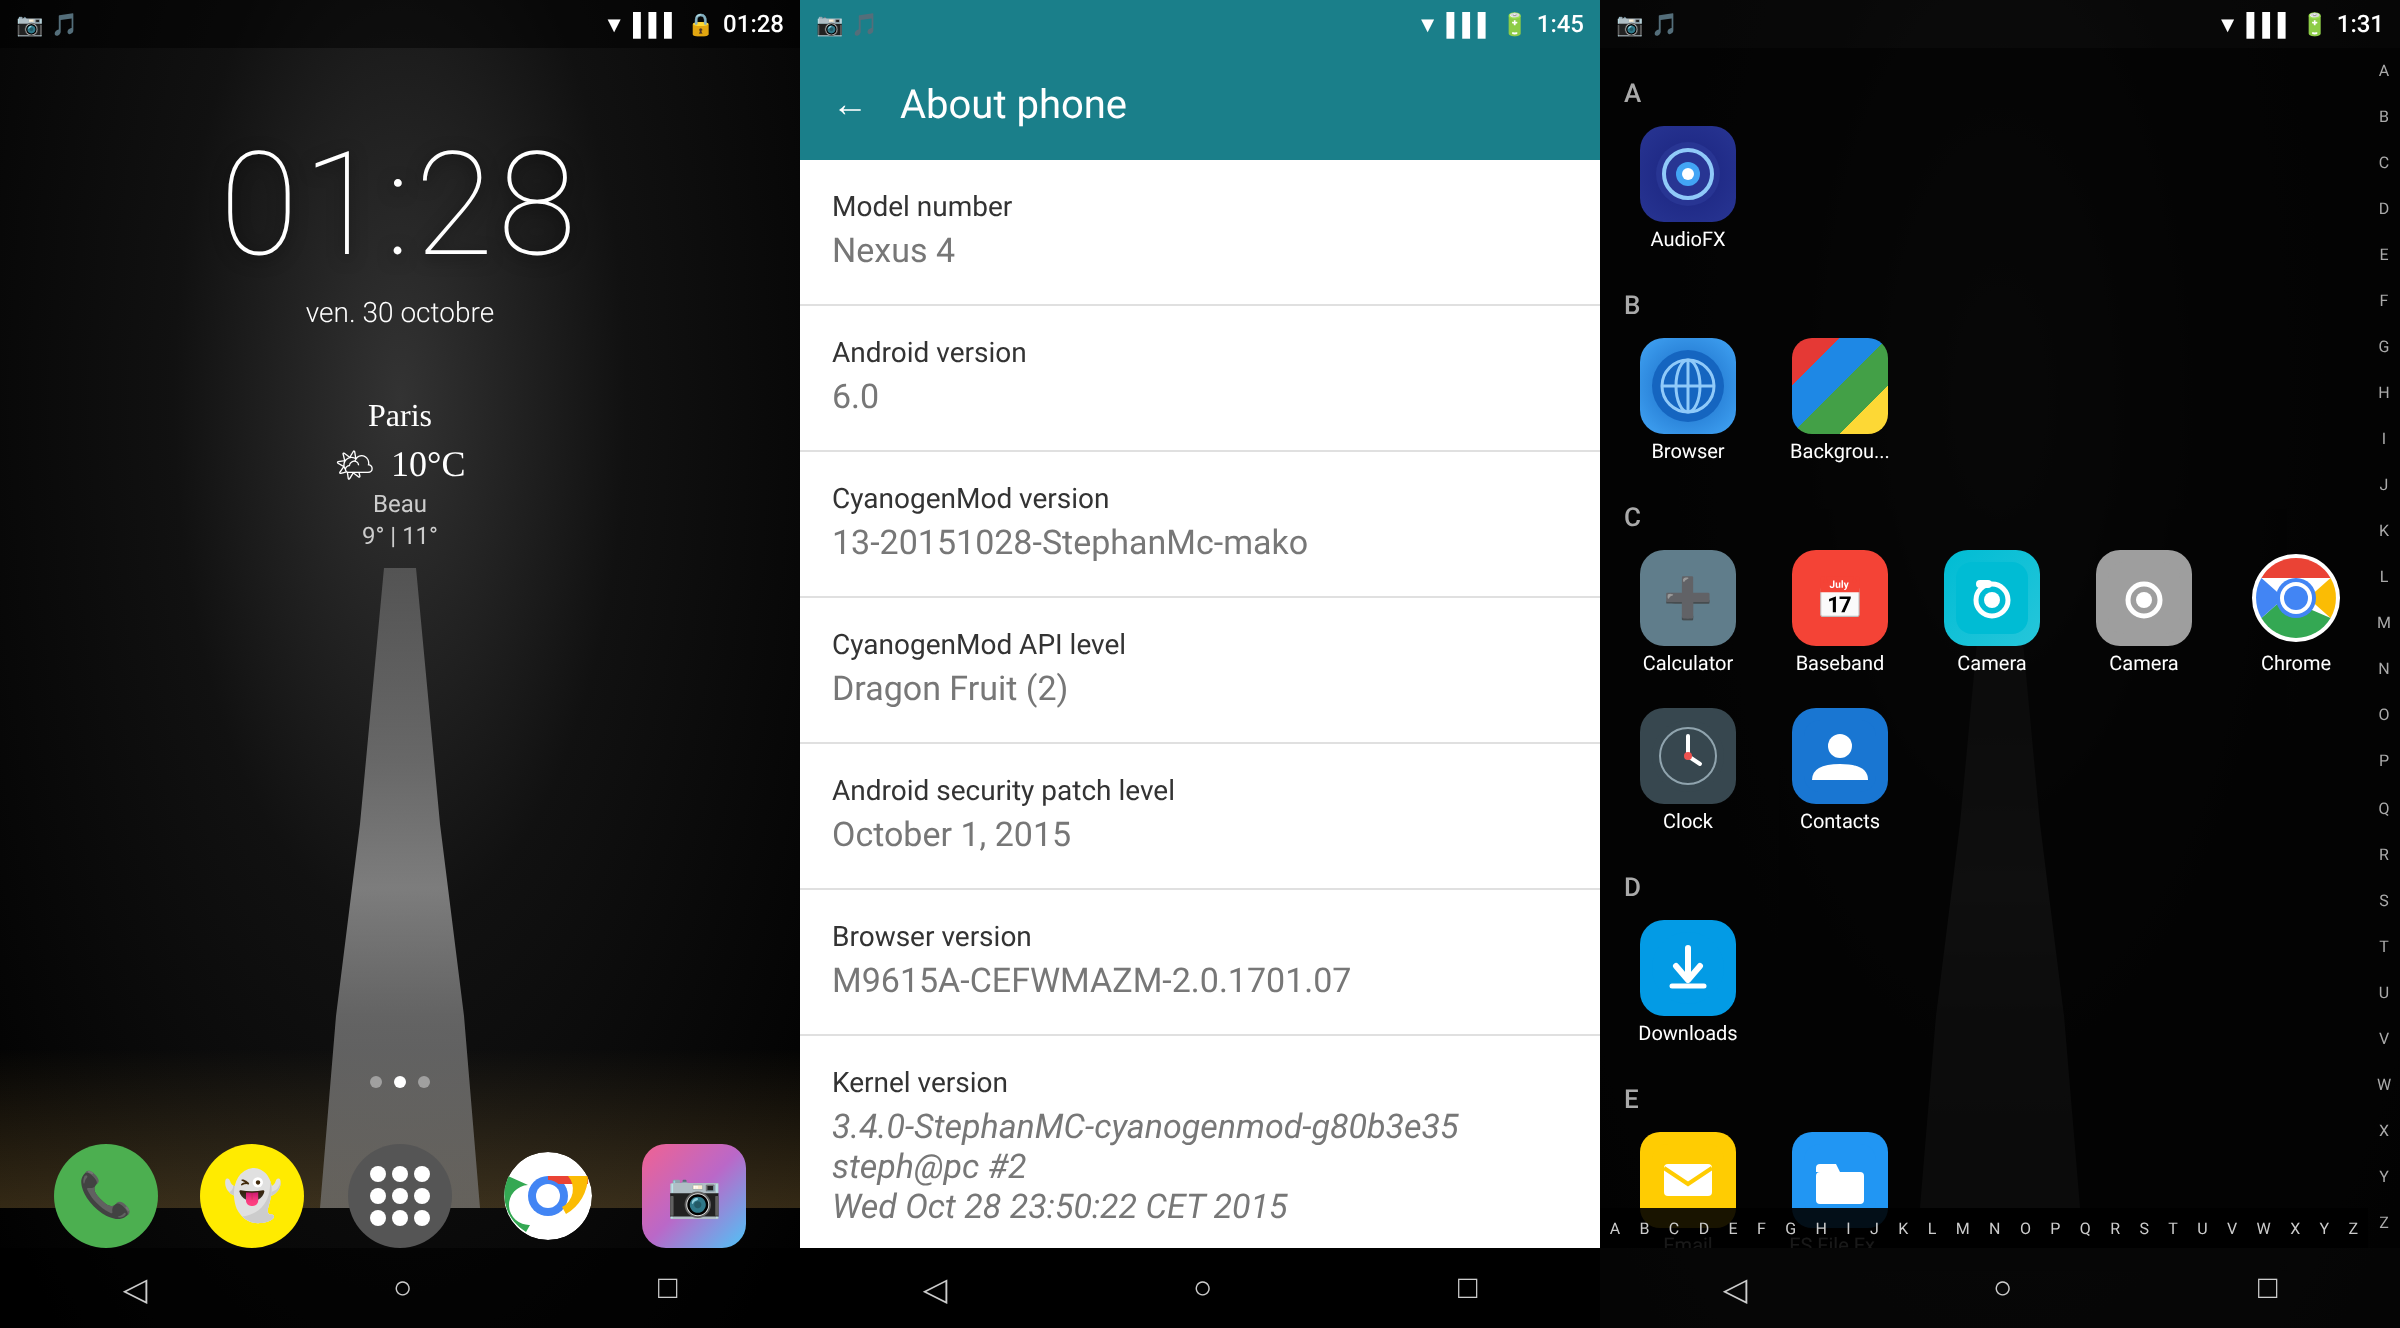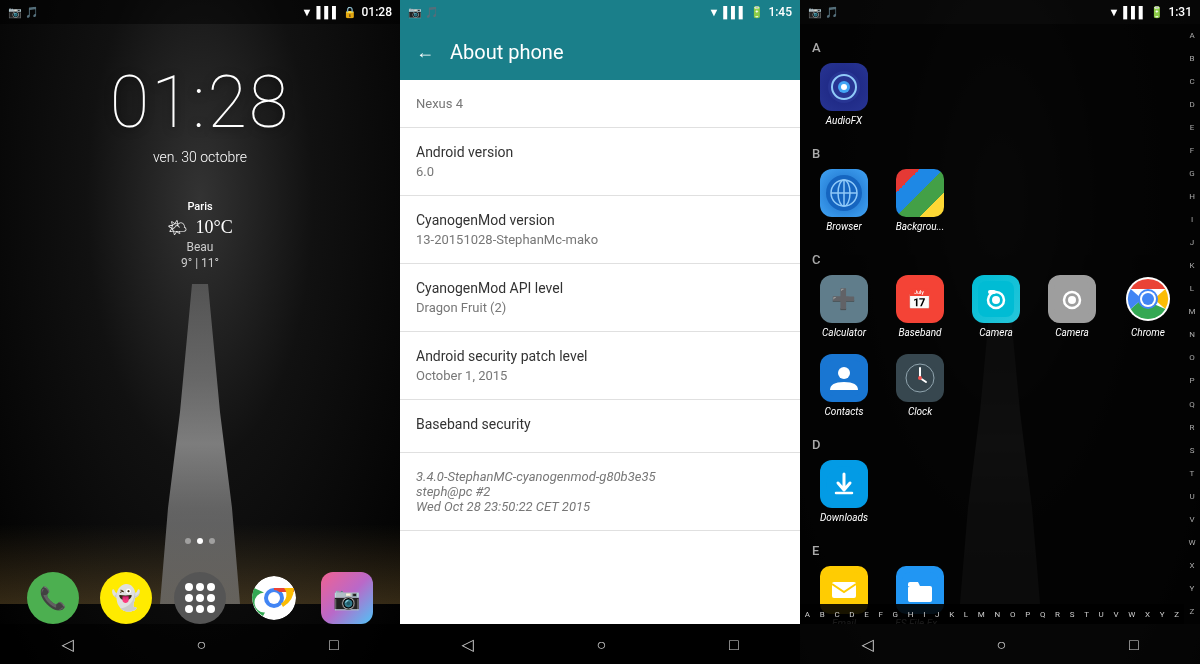--- a/index.html
+++ b/index.html
@@ -109,21 +109,21 @@
 
     
     .weather-widget {
       position: absolute;
       top: 200px;
       left: 50%;
       transform: translateX(-50%);
       text-align: center;
       color: #fff;
     }
-    .weather-city { font-size: 11px; font-weight: 500; }
+    .weather-city { font-size: 16px; font-weight: 500; font-family: Liberation Serif, serif; }
     .weather-row { display: flex; align-items: center; justify-content: center; gap: 8px; margin-top: 4px; }
     .weather-temp { font-size: 18px; font-family: Liberation Serif, serif; }
     .weather-range { font-size: 12px; color: #ccc; margin-top: 2px; }
 
     
     .lock-dots {
       position: absolute;
       bottom: 120px;
       left: 50%;
       transform: translateX(-50%);
@@ -192,21 +192,21 @@
     .about-item {
       padding: 16px 16px;
       border-bottom: 1px solid #e0e0e0;
     }
     .about-label {
       font-size: 14px;
       color: #333;
       margin-bottom: 4px;
     }
     .about-value {
-      font-size: 13px;
+      font-size: 17px;
       color: #777;
     }
 
     
     .drawer-content {
       position: absolute;
       top: 24px; left: 0; right: 0; bottom: 40px;
       overflow-y: auto;
       padding: 8px 8px;
       background: rgba(0,0,0,0.8);
@@ -239,21 +239,20 @@
       margin-bottom: 4px;
     }
     .app-label {
       color: #fff;
       font-size: 10px;
       text-align: center;
       white-space: nowrap;
       overflow: hidden;
       text-overflow: ellipsis;
       width: 100%;
-      font-style: italic;
     }
 
     
     .icon-audiofx { background: radial-gradient(circle, #1a237e, #283593); }
     .icon-browser { background: radial-gradient(circle, #1565c0, #42a5f5); }
     .icon-calculator { background: #607d8b; }
     .icon-calendar { background: #f44336; }
     .icon-camera { background: linear-gradient(135deg, #00bcd4, #26c6da); }
     .icon-camera2 { background: #9e9e9e; }
     .icon-clock { background: #37474f; }
@@ -431,42 +430,45 @@
     </div>
   </div>
 
   <div class="about-header">
     <span class="back-arrow">←</span>
     <span class="about-header-title">About phone</span>
   </div>
 
   <div class="about-content">
     <div class="about-item">
+      <div class="about-label">Model number</div>
       <div class="about-value">Nexus 4</div>
     </div>
     <div class="about-item">
       <div class="about-label">Android version</div>
       <div class="about-value">6.0</div>
     </div>
     <div class="about-item">
       <div class="about-label">CyanogenMod version</div>
       <div class="about-value">13-20151028-StephanMc-mako</div>
     </div>
     <div class="about-item">
       <div class="about-label">CyanogenMod API level</div>
       <div class="about-value">Dragon Fruit (2)</div>
     </div>
     <div class="about-item">
       <div class="about-label">Android security patch level</div>
       <div class="about-value">October 1, 2015</div>
     </div>
     <div class="about-item">
-      <div class="about-label">Baseband security</div>
+      <div class="about-label">Browser version</div>
+      <div class="about-value">M9615A-CEFWMAZM-2.0.1701.07</div>
     </div>
     <div class="about-item">
+      <div class="about-label">Kernel version</div>
       <div class="about-value" style="white-space:pre-line;font-style:italic;">3.4.0-StephanMC-cyanogenmod-g80b3e35
 steph@pc #2
 Wed Oct 28 23:50:22 CET 2015</div>
     </div>
   </div>
 
   <div class="nav-bar" style="background:#000;">
     <span class="nav-btn">◁</span>
     <span class="nav-btn">○</span>
     <span class="nav-btn">□</span>
@@ -573,40 +575,40 @@
             <circle cx="22" cy="22" r="8" fill="#fff"></circle>
             <circle cx="22" cy="22" r="6" fill="#4285f4"></circle>
           </svg>
         </div>
         <div class="app-label">Chrome</div>
       </div>
     </div>
 
     <div class="app-row" style="padding-left:0;">
       <div class="app-item">
-        <div class="app-icon icon-contacts">
-          <svg width="36" height="36" viewBox="0 0 36 36">
-            <rect width="36" height="36" rx="8" fill="#1976d2"></rect>
-            <circle cx="18" cy="13" r="6" fill="#fff"></circle>
-            <path d="M4 30 Q4 22 18 22 Q32 22 32 30z" fill="#fff"></path>
-          </svg>
-        </div>
-        <div class="app-label">Contacts</div>
-      </div>
-      <div class="app-item">
         <div class="app-icon icon-clock">
           <svg width="36" height="36" viewBox="0 0 36 36">
             <circle cx="18" cy="18" r="18" fill="#37474f"></circle>
             <circle cx="18" cy="18" r="14" fill="none" stroke="#90a4ae" stroke-width="1"></circle>
             <line x1="18" y1="18" x2="18" y2="8" stroke="#fff" stroke-width="2" stroke-linecap="round"></line>
             <line x1="18" y1="18" x2="24" y2="22" stroke="#fff" stroke-width="2" stroke-linecap="round"></line>
             <circle cx="18" cy="18" r="2" fill="#ef5350"></circle>
           </svg>
         </div>
         <div class="app-label">Clock</div>
+      </div>
+      <div class="app-item">
+        <div class="app-icon icon-contacts">
+          <svg width="36" height="36" viewBox="0 0 36 36">
+            <rect width="36" height="36" rx="8" fill="#1976d2"></rect>
+            <circle cx="18" cy="13" r="6" fill="#fff"></circle>
+            <path d="M4 30 Q4 22 18 22 Q32 22 32 30z" fill="#fff"></path>
+          </svg>
+        </div>
+        <div class="app-label">Contacts</div>
       </div>
     </div>
 
     <div class="section-letter">D</div>
     <div class="app-row">
       <div class="app-item">
         <div class="app-icon icon-downloads">
           <svg width="36" height="36" viewBox="0 0 36 36">
             <circle cx="18" cy="18" r="18" fill="#039be5"></circle>
             <path d="M18 8 L18 22 M12 17 L18 24 L24 17" stroke="#fff" stroke-width="3" fill="none" stroke-linecap="round" stroke-linejoin="round"></path>

